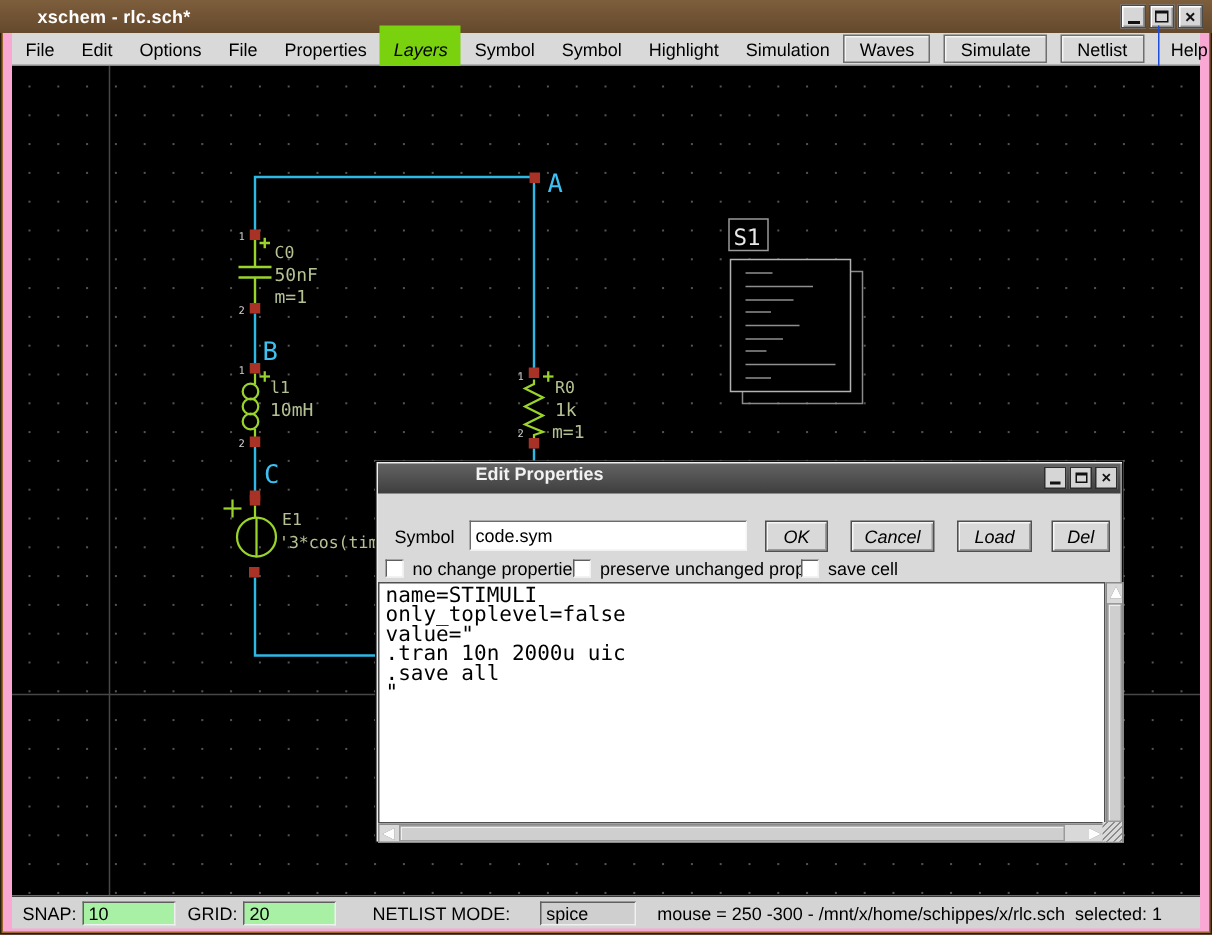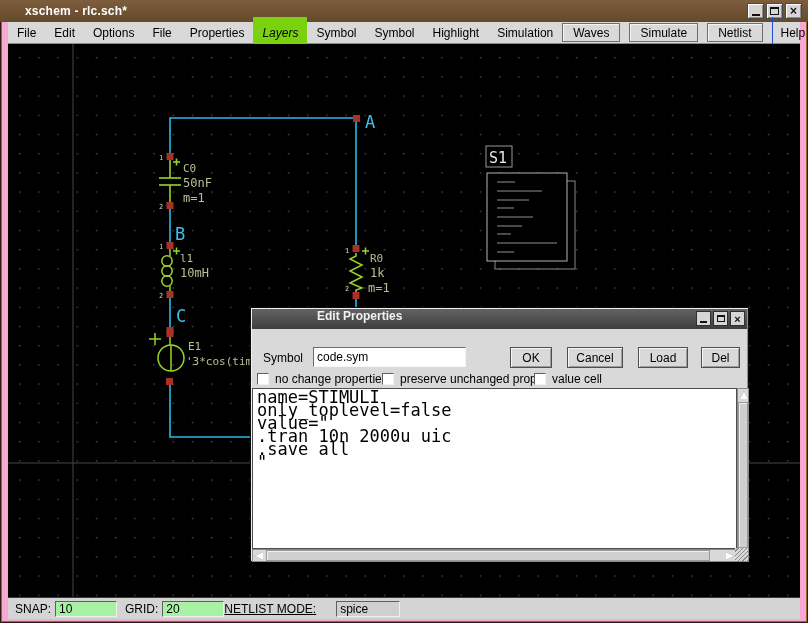--- a/index.html
+++ b/index.html
@@ -43,40 +43,40 @@
   .dlg-titlebar .dtitle{color:#f2f2f2;font-weight:bold;padding-left:33px;}
   .dlg-btns{position:absolute;right:2px;top:2px;display:flex;gap:2px;}
   .dbtn{width:15px;height:15px;background:#d6d6d6;border:1px solid #2e2e2e;
     display:flex;align-items:center;justify-content:center;}
   .dbtn .glyph-min{margin-top:7px;width:7px;}
   .dbtn .glyph-max{width:8px;height:7px;}
   .dbtn .glyph-x{font-size:11px;}
   .dlg-prompt{position:absolute;left:0;top:25px;width:100%;text-align:center;}
   .dlg-row{position:absolute;left:0;top:39px;width:100%;height:22px;}
   .dlg-row .lab{position:absolute;left:12px;top:4px;}
-  .sym-input{position:absolute;left:62px;top:0;width:153px;height:20px;
+  .sym-input{position:absolute;left:62px;top:0;width:185px;height:20px;
     background:#fff;border:1px solid #828282;border-top-color:#6b6b6b;border-left-color:#6b6b6b;
     border-bottom-color:#f6f6f6;border-right-color:#f6f6f6;
     font-family:"Liberation Sans",sans-serif;font-size:12px;padding:1px 3px;outline:none;}
   .tbtn{position:absolute;top:0;height:21px;background:#d9d9d9;border:1px solid #4f4f4f;
     box-shadow:inset 1px 1px 0 #f6f6f6, inset -1px -1px 0 #9b9b9b;
-    display:flex;align-items:center;justify-content:center;font-size:12px;}
+    display:flex;align-items:center;justify-content:center;font-size:12px;font-style:italic;}
   .btn-ok{left:259px;width:42px;}
   .btn-cancel{left:316px;width:56px;}
   .btn-load{left:387px;width:50px;}
   .btn-del{left:450px;width:39px;}
   .dlg-checks{position:absolute;left:0;top:64px;width:100%;height:16px;}
   .chk{position:absolute;display:flex;align-items:center;gap:6px;}
   .chk-1{left:6px;} .chk-2{left:131px;} .chk-3{left:283px;}
   .chkbox{width:12px;height:12px;background:#fff;border:1px solid #7d7d7d;
     border-top-color:#5f5f5f;border-left-color:#5f5f5f;
     border-bottom-color:#f2f2f2;border-right-color:#f2f2f2;}
   .dlg-text{position:absolute;left:1px;top:80px;width:485px;height:161px;
     background:#fff;border:1px solid #4f4f4f;
-    font-family:"DejaVu Sans Mono",monospace;font-size:17px;line-height:13px;
+    font-family:"DejaVu Sans Mono",monospace;font-size:14px;line-height:13px;
     padding:2px 4px;white-space:pre;overflow:hidden;color:#000;}
   .vscroll{position:absolute;left:486px;top:80px;width:12px;height:174px;
     background:#d9d9d9;border:1px solid #8a8a8a;}
   .hscroll{position:absolute;left:1px;top:241px;width:485px;height:13px;
     background:#d9d9d9;border:1px solid #8a8a8a;}
   .sb-arrow{position:absolute;width:0;height:0;}
   .arr-up{left:2px;top:2px;border-left:4px solid transparent;border-right:4px solid transparent;border-bottom:8px solid #fdfdfd;}
   .arr-down{left:2px;bottom:2px;border-left:4px solid transparent;border-right:4px solid transparent;border-top:8px solid #fdfdfd;}
   .arr-left{left:2px;top:2px;border-top:4px solid transparent;border-bottom:4px solid transparent;border-right:8px solid #fdfdfd;}
   .arr-right{right:2px;top:2px;border-top:4px solid transparent;border-bottom:4px solid transparent;border-left:8px solid #fdfdfd;}
@@ -88,21 +88,21 @@
     background:repeating-linear-gradient(135deg,#d9d9d9 0 2px,#8a8a8a 2px 3px);}
   
   .statusbar{position:absolute;left:8px;top:597px;width:792px;height:22px;background:#d4d4d4;
     border-top:1px solid #3a3a3a;display:flex;align-items:center;}
   .statusbar .slabel{margin-left:7px;}
   .sfield{height:16px;border:1px solid #7d7d7d;border-top-color:#5f5f5f;border-left-color:#5f5f5f;
     border-bottom-color:#f0f0f0;border-right-color:#f0f0f0;
     font-family:"Liberation Sans",sans-serif;font-size:12px;padding:0 3px;outline:none;}
   .green{background:#a8f0a4;width:62px;margin-left:4px;}
   .gray{background:#cfcfcf;width:64px;margin-left:20px;}
-  .gap1{margin-left:8px;} .gap2{margin-left:0;text-decoration:underline;}
+  .gap1{margin-left:8px;} .gap2{margin-left:24px;}
   .sinfo{margin-left:14px;white-space:pre;}
 </style>
 </head>
 <body>
 
 <div class="window">
 
   <div class="titlebar">
     <span class="title">xschem - rlc.sch*</span>
     <div class="winbtns">
@@ -286,21 +286,21 @@
         <span class="chk chk-1">
           <span class="chkbox"></span>
           <span>no change properties</span>
         </span>
         <span class="chk chk-2">
           <span class="chkbox"></span>
           <span>preserve unchanged props</span>
         </span>
         <span class="chk chk-3">
           <span class="chkbox"></span>
-          <span>value cell</span>
+          <span>save cell</span>
         </span>
       </div>
 
       <div class="dlg-text">name=STIMULI
 only_toplevel=false
 value="
 .tran 10n 2000u uic
 .save all
 "</div>
 
@@ -318,15 +318,16 @@
     </div>
   </div>
 
   <div class="statusbar">
     <span class="slabel">SNAP:</span>
     <input class="sfield green" value="10" style="">
     <span class="gap1">GRID:</span>
     <input class="sfield green" value="20" style="">
     <span class="gap2">NETLIST MODE:</span>
     <input class="sfield gray" value="spice" style="">
+    <span class="sinfo">mouse = 250 -300 - /mnt/x/home/schippes/x/rlc.sch  selected: 1</span>
   </div>
 
 </div>
 
 </body></html>

